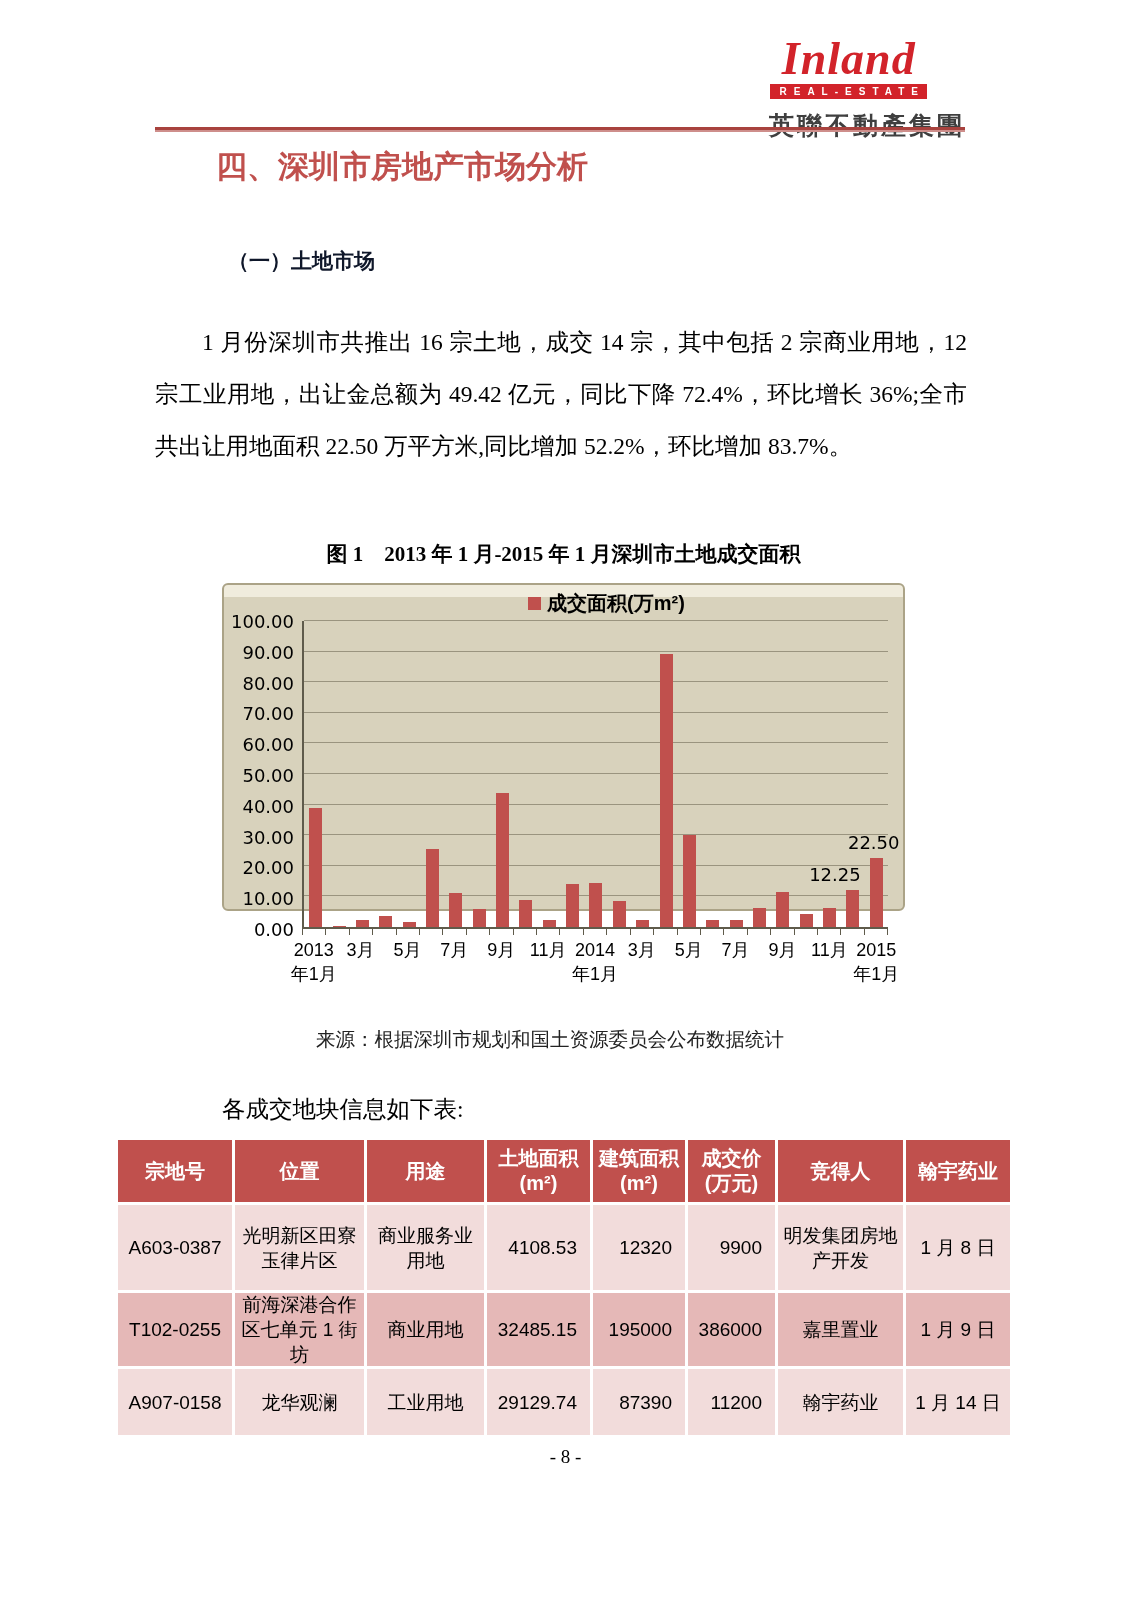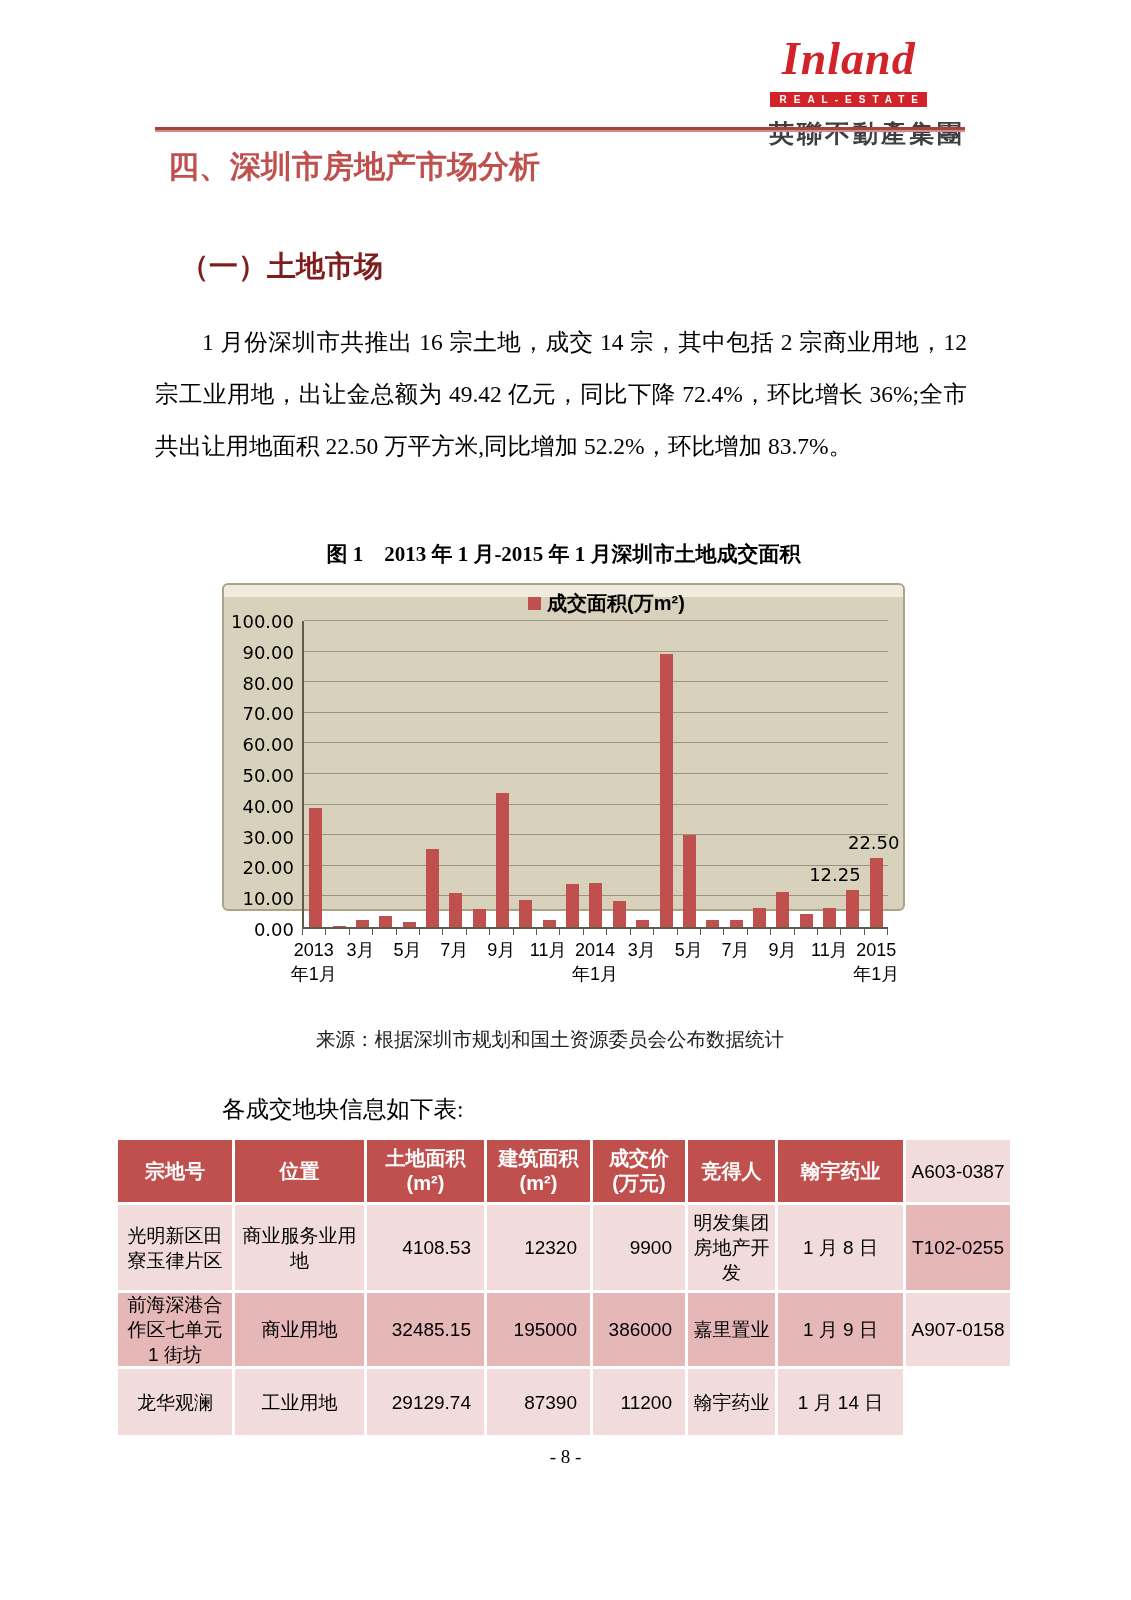--- a/index.html
+++ b/index.html
@@ -1,37 +1,37 @@
 <!DOCTYPE html>
 <html><head>
 <meta charset="utf-8">
 <style>
   html,body { margin:0; padding:0; background:#fff; }
   body { width:1131px; height:1600px; position:relative;
          font-family:"Liberation Serif","DejaVu Serif",serif; color:#000; }
-  .sans { font-family:"Liberation Sans","DejaVu Sans",sans-serif; }
+  .sans { font-family:"Liberation Sans","DejaVu Sans",sans-serif;margin-left:48px; }
 
   
   .logo-block { position:absolute; top:36px; right:166px; text-align:right; }
   .logo { display:inline-block; text-align:center; margin-right:38px; }
   .logo-word { font-family:Liberation Serif, serif; font-style:italic;
                font-weight:bold; font-size:46px; line-height:1; color:#D2232A; letter-spacing:1px; }
   .logo-bar { background:#D2232A; color:#fff; font-family:"Liberation Sans",sans-serif;
               font-weight:bold; font-size:10px; letter-spacing:7px; padding:2px 2px 2px 9px;
-              margin-top:10px; white-space:nowrap; }
+              margin-top:2px; white-space:nowrap; }
   .company { font-family:"Liberation Sans","DejaVu Sans",sans-serif; font-weight:bold;
              font-size:25px; color:#3f3f3f; letter-spacing:3px; margin-top:10px; white-space:nowrap; }
   .rule { position:absolute; left:155px; right:166px; top:127px; height:3px;
           background:#A8423E; border-bottom:2px solid #CE8E8B; }
 
   
   .h1 { position:absolute; left:168px; top:146px; font-family:"Liberation Sans",sans-serif;
         font-weight:bold; font-size:31px; color:#C0504D; }
   .h2 { position:absolute; left:180px; top:247px; font-family:"Liberation Sans",sans-serif;
-        font-weight:bold; font-size:29px; color:#7f1d1d; }
+        font-weight:bold; font-size:21px; color:#0f172a; }
   .para { position:absolute; left:155px; top:316px; width:812px; font-size:23.5px;
           line-height:52px; text-align:justify; text-indent:2em; }
 
   
   .fig-title { position:absolute; left:222px; top:540px; width:683px; text-align:center;
                font-size:21px; font-weight:bold; }
   .chart { position:absolute; left:222px; top:583px; width:683px; height:328px;
            box-sizing:border-box; border:2px solid #ABA387; border-radius:6px;
            background:linear-gradient(#F0ECDD 0 12px,#D8D2BC 12px); overflow:visible; }
   .legend-row { height:36px; margin-left:86px; display:flex; align-items:center;
@@ -293,20 +293,21 @@
       </div>
   </div>
 
   <div class="source">来源：根据深圳市规划和国土资源委员会公布数据统计</div>
 
   <div class="table-intro">各成交地块信息如下表:</div>
 
   <div class="land-table">
       <div class="th">宗地号</div>
       <div class="th">位置</div>
+      <div class="th">用途</div>
       <div class="th">土地面积
 (m²)</div>
       <div class="th">建筑面积
 (m²)</div>
       <div class="th">成交价
 (万元)</div>
       <div class="th">竞得人</div>
       <div class="th">翰宇药业</div>
       <div class="td row-light">A603-0387</div>
       <div class="td row-light">光明新区田寮玉律片区</div>

